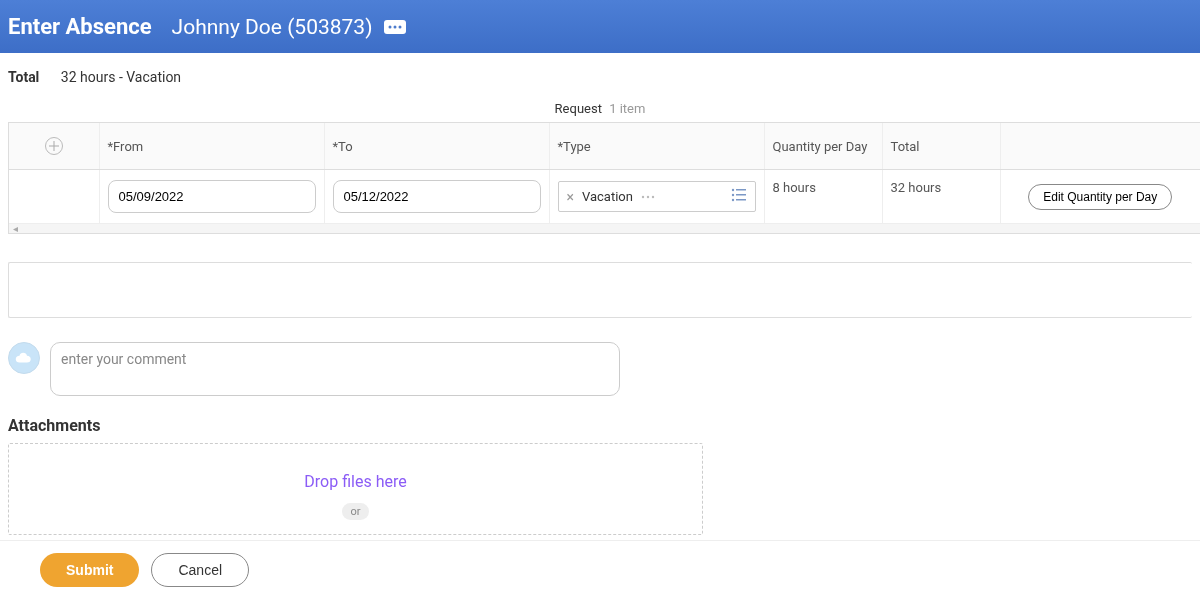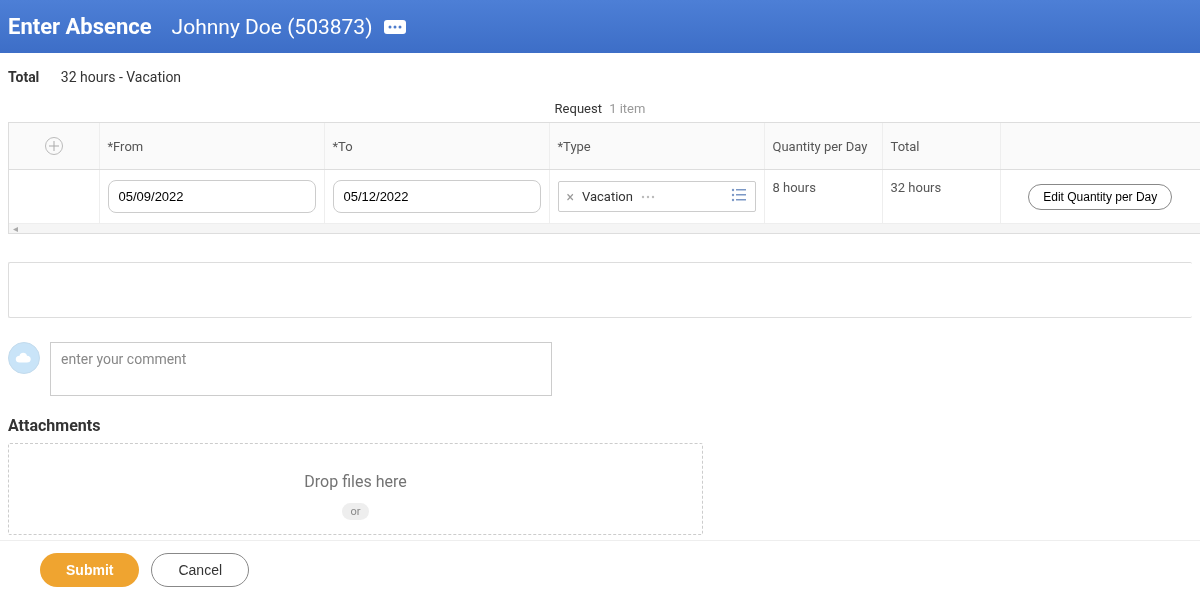--- a/index.html
+++ b/index.html
@@ -166,24 +166,24 @@
       width: 32px; height: 32px;
       border-radius: 50%;
       background: #c9e4f8;
       border: 1px solid #c3dbed;
       display: flex;
       align-items: center; justify-content: center;
       color: #fff;
     }
     .avatar svg { width: 18px; height: 12px; fill: #fff; }
     .comment-input {
-      width: 502px;
+      width: 570px;
       height: 54px;
       border: 1px solid #ccc;
-      border-radius: 0;
+      border-radius: 10px;
       padding: 8px 10px;
       font-size: 14px;
       color: #333;
       resize: none;
       font-family: inherit;
     }
     .comment-input::placeholder { color: #888; }
     
     
     .attach-title {
@@ -192,21 +192,21 @@
       margin: 20px 8px 8px;
     }
     .dropzone {
       margin: 0 8px;
       width: 695px;
       border: 1px dashed #ccc;
       border-radius: 2px;
       padding: 28px 0 14px;
       text-align: center;
     }
-    .drop-text { color: #737373; font-size: 16px; margin-bottom: 12px; }
+    .drop-text { color: #8b5cf6; font-size: 16px; margin-bottom: 12px; }
     .or-badge {
       display: inline-block;
       background: #eee;
       color: #888;
       border-radius: 10px;
       padding: 2px 8px;
       font-size: 11px;
     }
     
     

